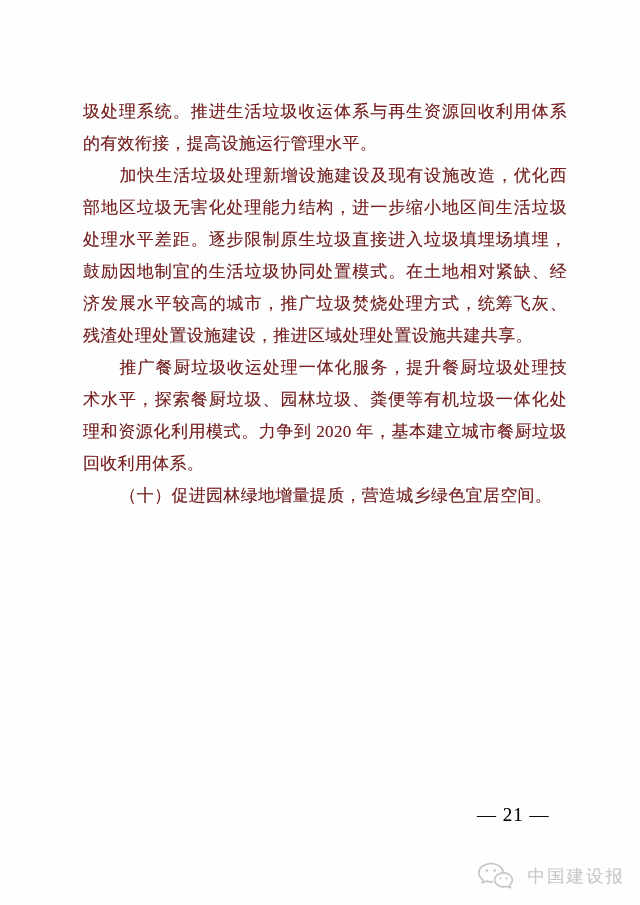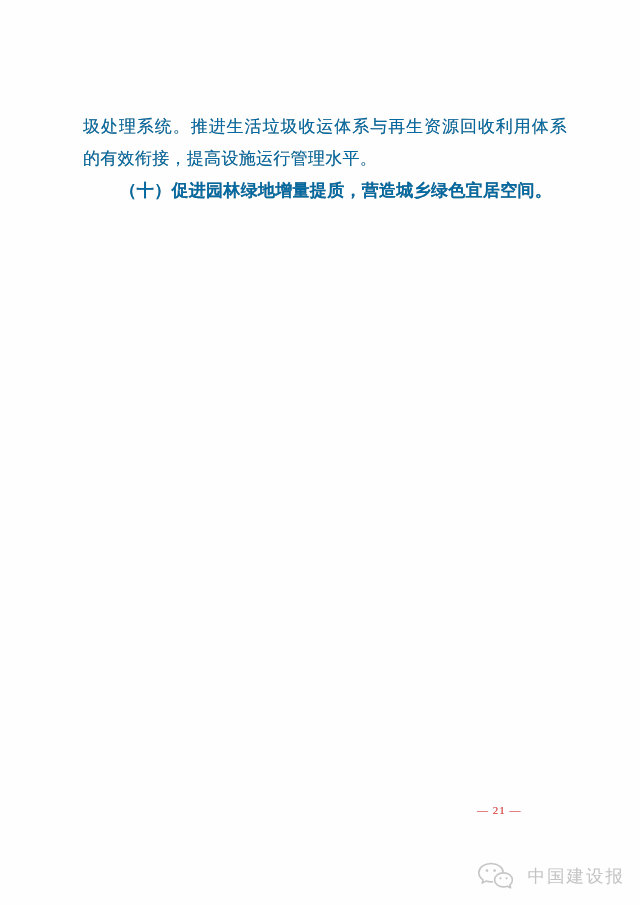--- a/index.html
+++ b/index.html
@@ -11,46 +11,46 @@
     position: relative;
     width: 640px;
     height: 905px;
     background: #fefefe;
     overflow: hidden;
     font-family: "Liberation Serif", "DejaVu Serif", serif;
   }
   .doc-body {
     position: absolute;
     left: 83px;
-    top: 111px;
+    top: 96px;
     width: 484px;
-    color: #0369a1;
+    color: #7f1d1d;
     font-size: 17px;
     line-height: 32px;
     letter-spacing: 0.3px;
     text-align: justify;
     text-justify: inter-ideograph;
     text-shadow: 0 0 0.5px rgba(70,70,70,0.55);
   }
   .doc-body p {
     margin: 0;
     padding: 0;
   }
   .p-indent {
     text-indent: 2.15em;
   }
   .p-bold {
-    font-weight: bold;
+    font-weight: normal;
   }
   .page-number {
     position: absolute;
     left: 477px;
     top: 804px;
-    color: #ef4444;
-    font-size: 11px;
+    color: #000000;
+    font-size: 19px;
     letter-spacing: 1px;
     white-space: nowrap;
     text-shadow: 0 0 0.5px rgba(70,70,70,0.5);
   }
   .watermark {
     position: absolute;
     right: 15px;
     top: 862px;
     display: flex;
     align-items: center;
@@ -70,20 +70,22 @@
     font-family: "Liberation Sans", "DejaVu Sans", sans-serif;
   }
 </style>
 </head>
 <body>
 
 <div class="page">
 
   <div class="doc-body">
     <p class="p-cont">圾处理系统。推进生活垃圾收运体系与再生资源回收利用体系的有效衔接，提高设施运行管理水平。</p>
+    <p class="p-indent">加快生活垃圾处理新增设施建设及现有设施改造，优化西部地区垃圾无害化处理能力结构，进一步缩小地区间生活垃圾处理水平差距。逐步限制原生垃圾直接进入垃圾填埋场填埋，鼓励因地制宜的生活垃圾协同处置模式。在土地相对紧缺、经济发展水平较高的城市，推广垃圾焚烧处理方式，统筹飞灰、残渣处理处置设施建设，推进区域处理处置设施共建共享。</p>
+    <p class="p-indent">推广餐厨垃圾收运处理一体化服务，提升餐厨垃圾处理技术水平，探索餐厨垃圾、园林垃圾、粪便等有机垃圾一体化处理和资源化利用模式。力争到 2020 年，基本建立城市餐厨垃圾回收利用体系。</p>
     <p class="p-indent p-bold">（十）促进园林绿地增量提质，营造城乡绿色宜居空间。</p>
   </div>
 
   <div class="page-number">— 21 —</div>
 
   <div class="watermark">
     <svg class="watermark-icon" viewBox="0 0 37 27" xmlns="http://www.w3.org/2000/svg">
 
       <path d="M14 1.5 C7.2 1.5 1.8 5.6 1.8 10.7 C1.8 13.6 3.5 16.1 6.1 17.8 L5.2 21 L8.9 19.1 C10.4 19.6 12.2 19.9 14 19.9 C14.5 19.9 15 19.9 15.5 19.8" fill="none" stroke="#c6c6c6" stroke-width="1.6" stroke-linecap="round" stroke-linejoin="round"></path>
       <path d="M14 1.5 C20.8 1.5 26.2 5.6 26.2 10.7" fill="none" stroke="#c6c6c6" stroke-width="1.6" stroke-linecap="round"></path>

